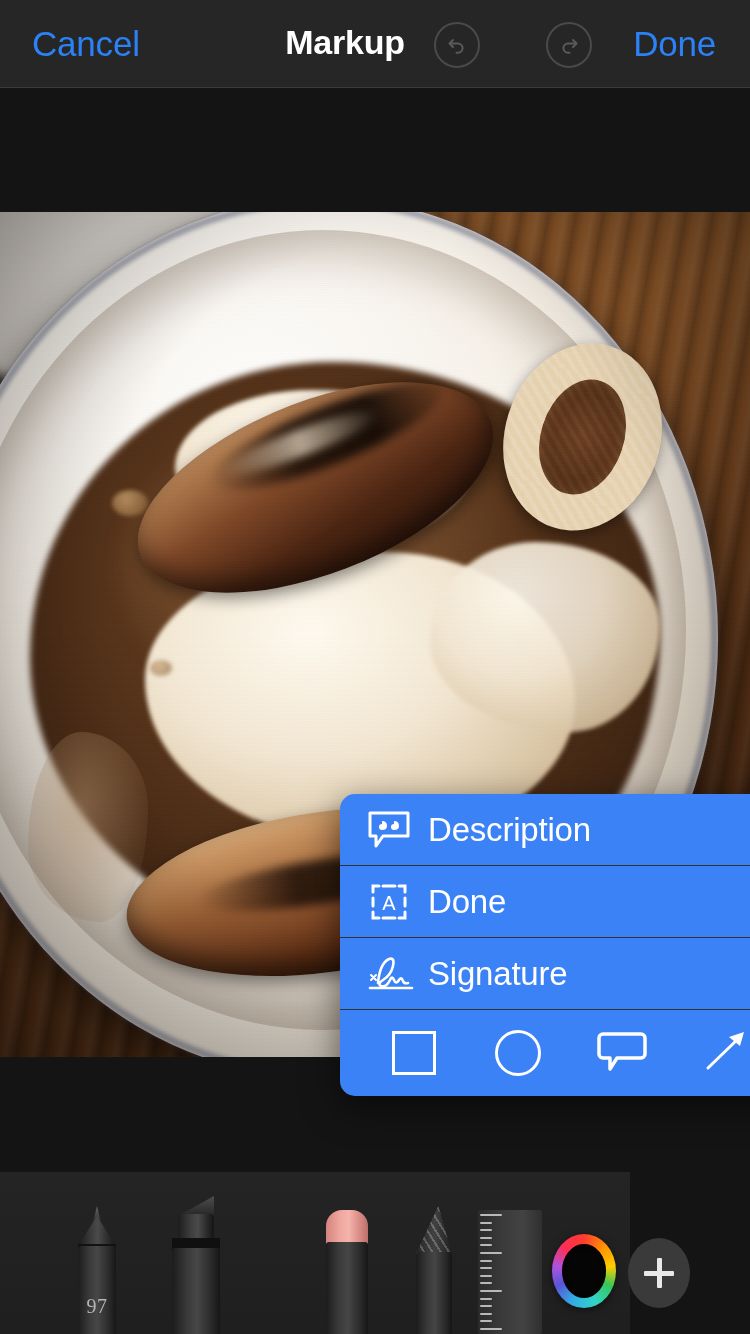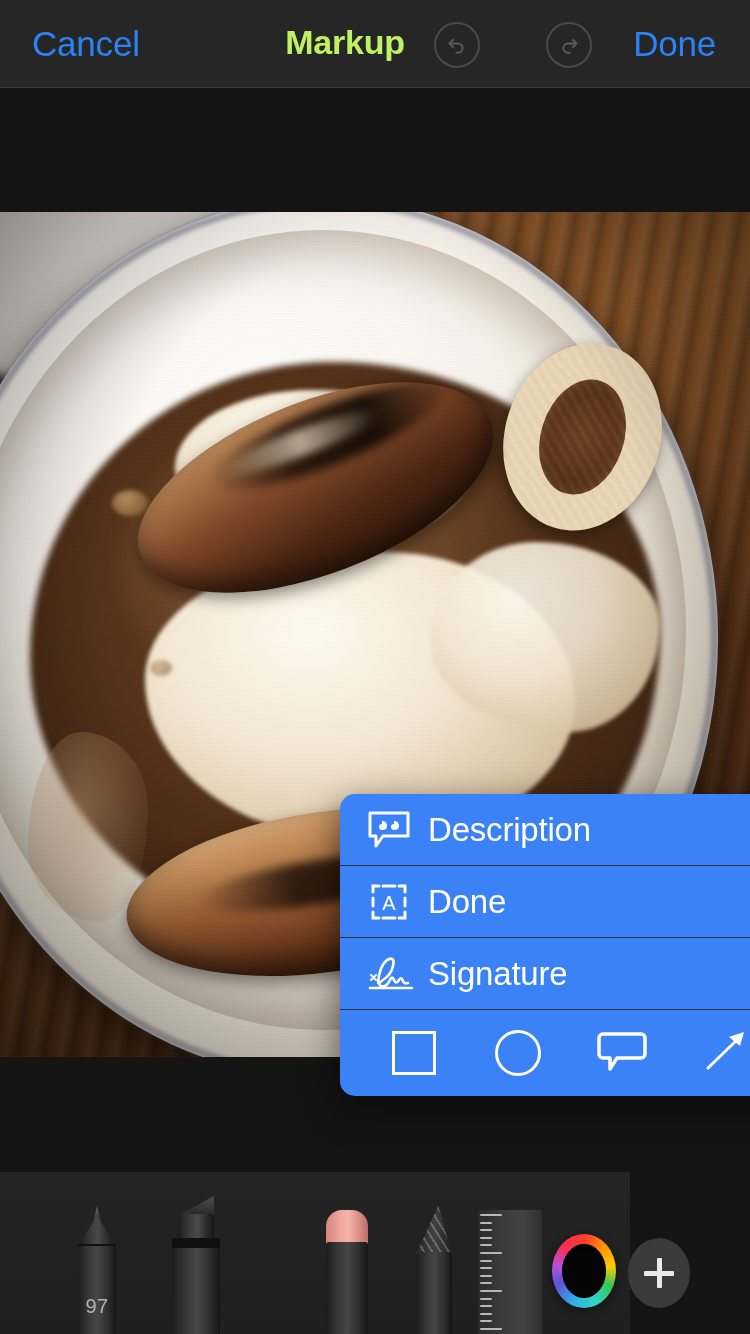--- a/index.html
+++ b/index.html
@@ -28,21 +28,21 @@
     font-size: 35px;
     color: #2b82f6;
     letter-spacing: -0.2px;
     white-space: nowrap;
   }
   #cancel-btn { position: absolute; left: 32px; top: 24px; }
   #done-btn   { position: absolute; right: 34px; top: 24px; font-weight: normal; }
   #nav-title {
     position: absolute; left: 0; right: 0; top: 23px;
     text-align: center;
-    font-size: 34px; font-weight: bold; color: #bef264;
+    font-size: 34px; font-weight: bold; color: #ffffff;
     letter-spacing: -0.2px;
     pointer-events: none;
   }
   #nav-title-inner { display: inline-block; margin-left: -60px; }
   .round-icon {
     position: absolute; top: 22px;
     width: 46px; height: 46px;
     border-radius: 50%;
     border: 2px solid #4a4a4a;
     display: flex; align-items: center; justify-content: center;
@@ -255,20 +255,21 @@
     width: 46px; height: 46px;
     border: 3.5px solid #ffffff;
     border-radius: 50%;
   }
 
   
   #tool-tray {
     position: absolute; left: 0; top: 1172px;
     width: 630px; height: 162px;
     background: linear-gradient(180deg, #242424 0%, #1f1f1f 100%);
+    font-family: Liberation Serif, serif;
   }
   .tool {
     position: absolute; bottom: 0;
     display: flex; flex-direction: column; align-items: center;
   }
   .tool-size {
     position: absolute; bottom: 16px; left: 0; right: 0;
     text-align: center;
     font-size: 20px; color: #b5b5b5;
     letter-spacing: 0.5px;

